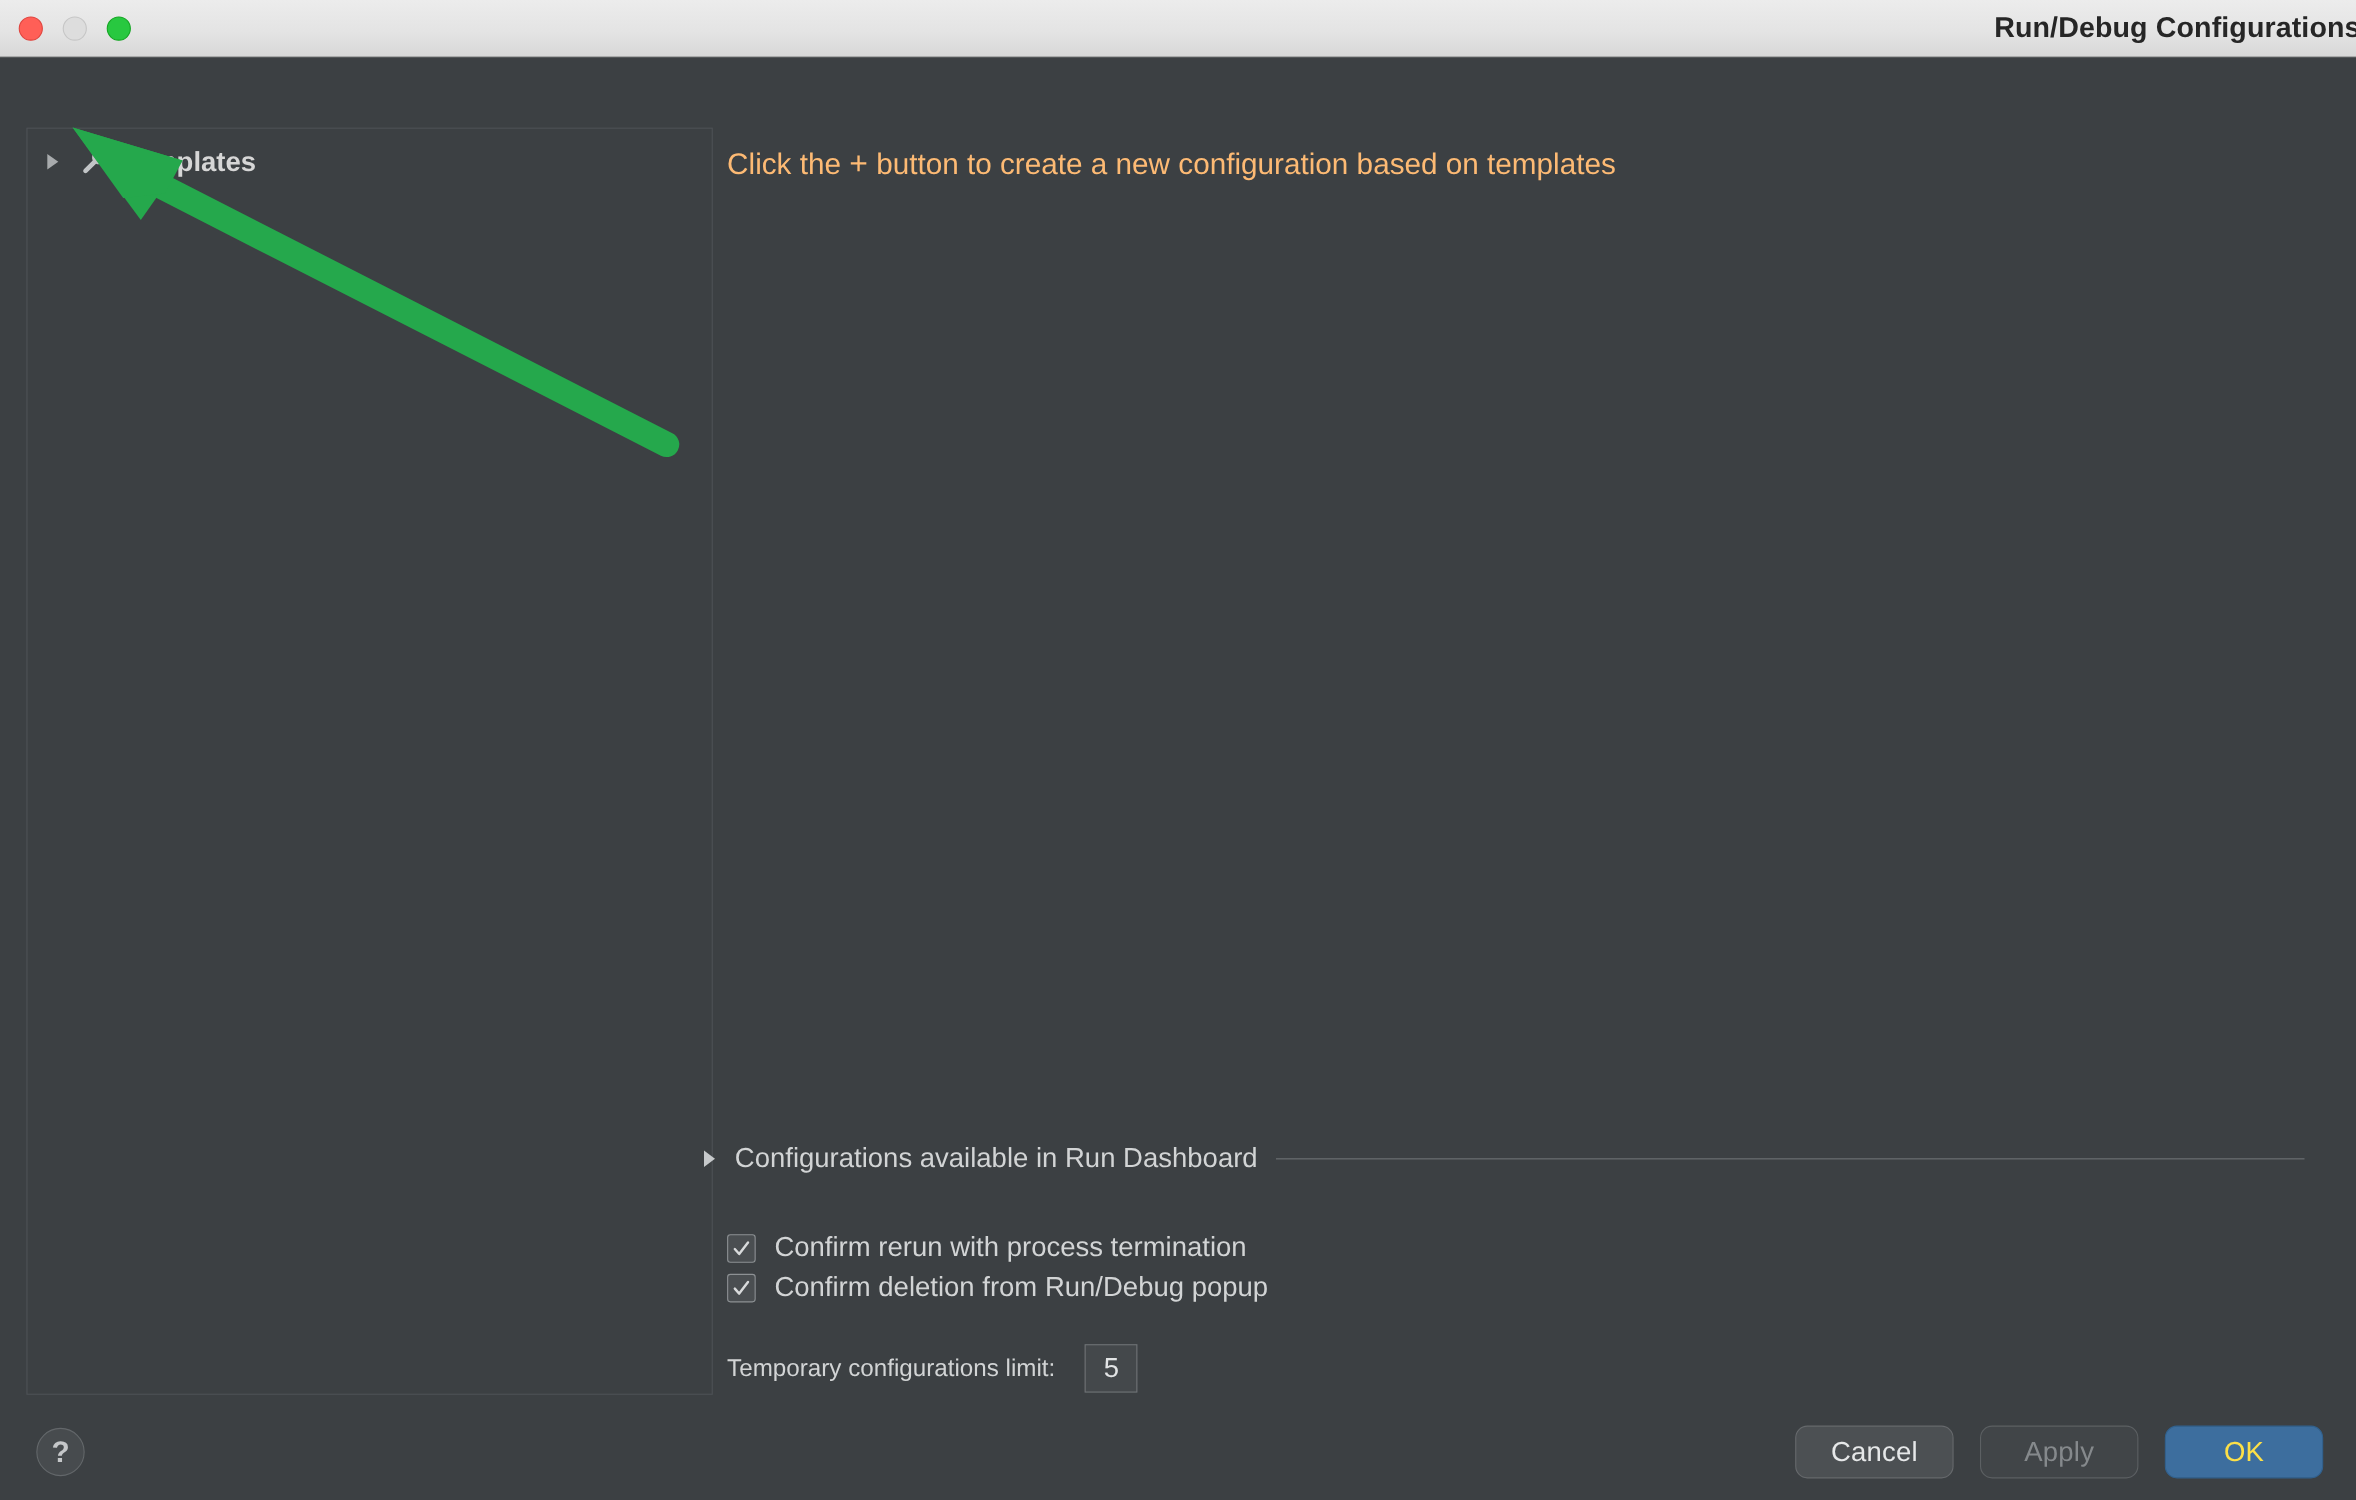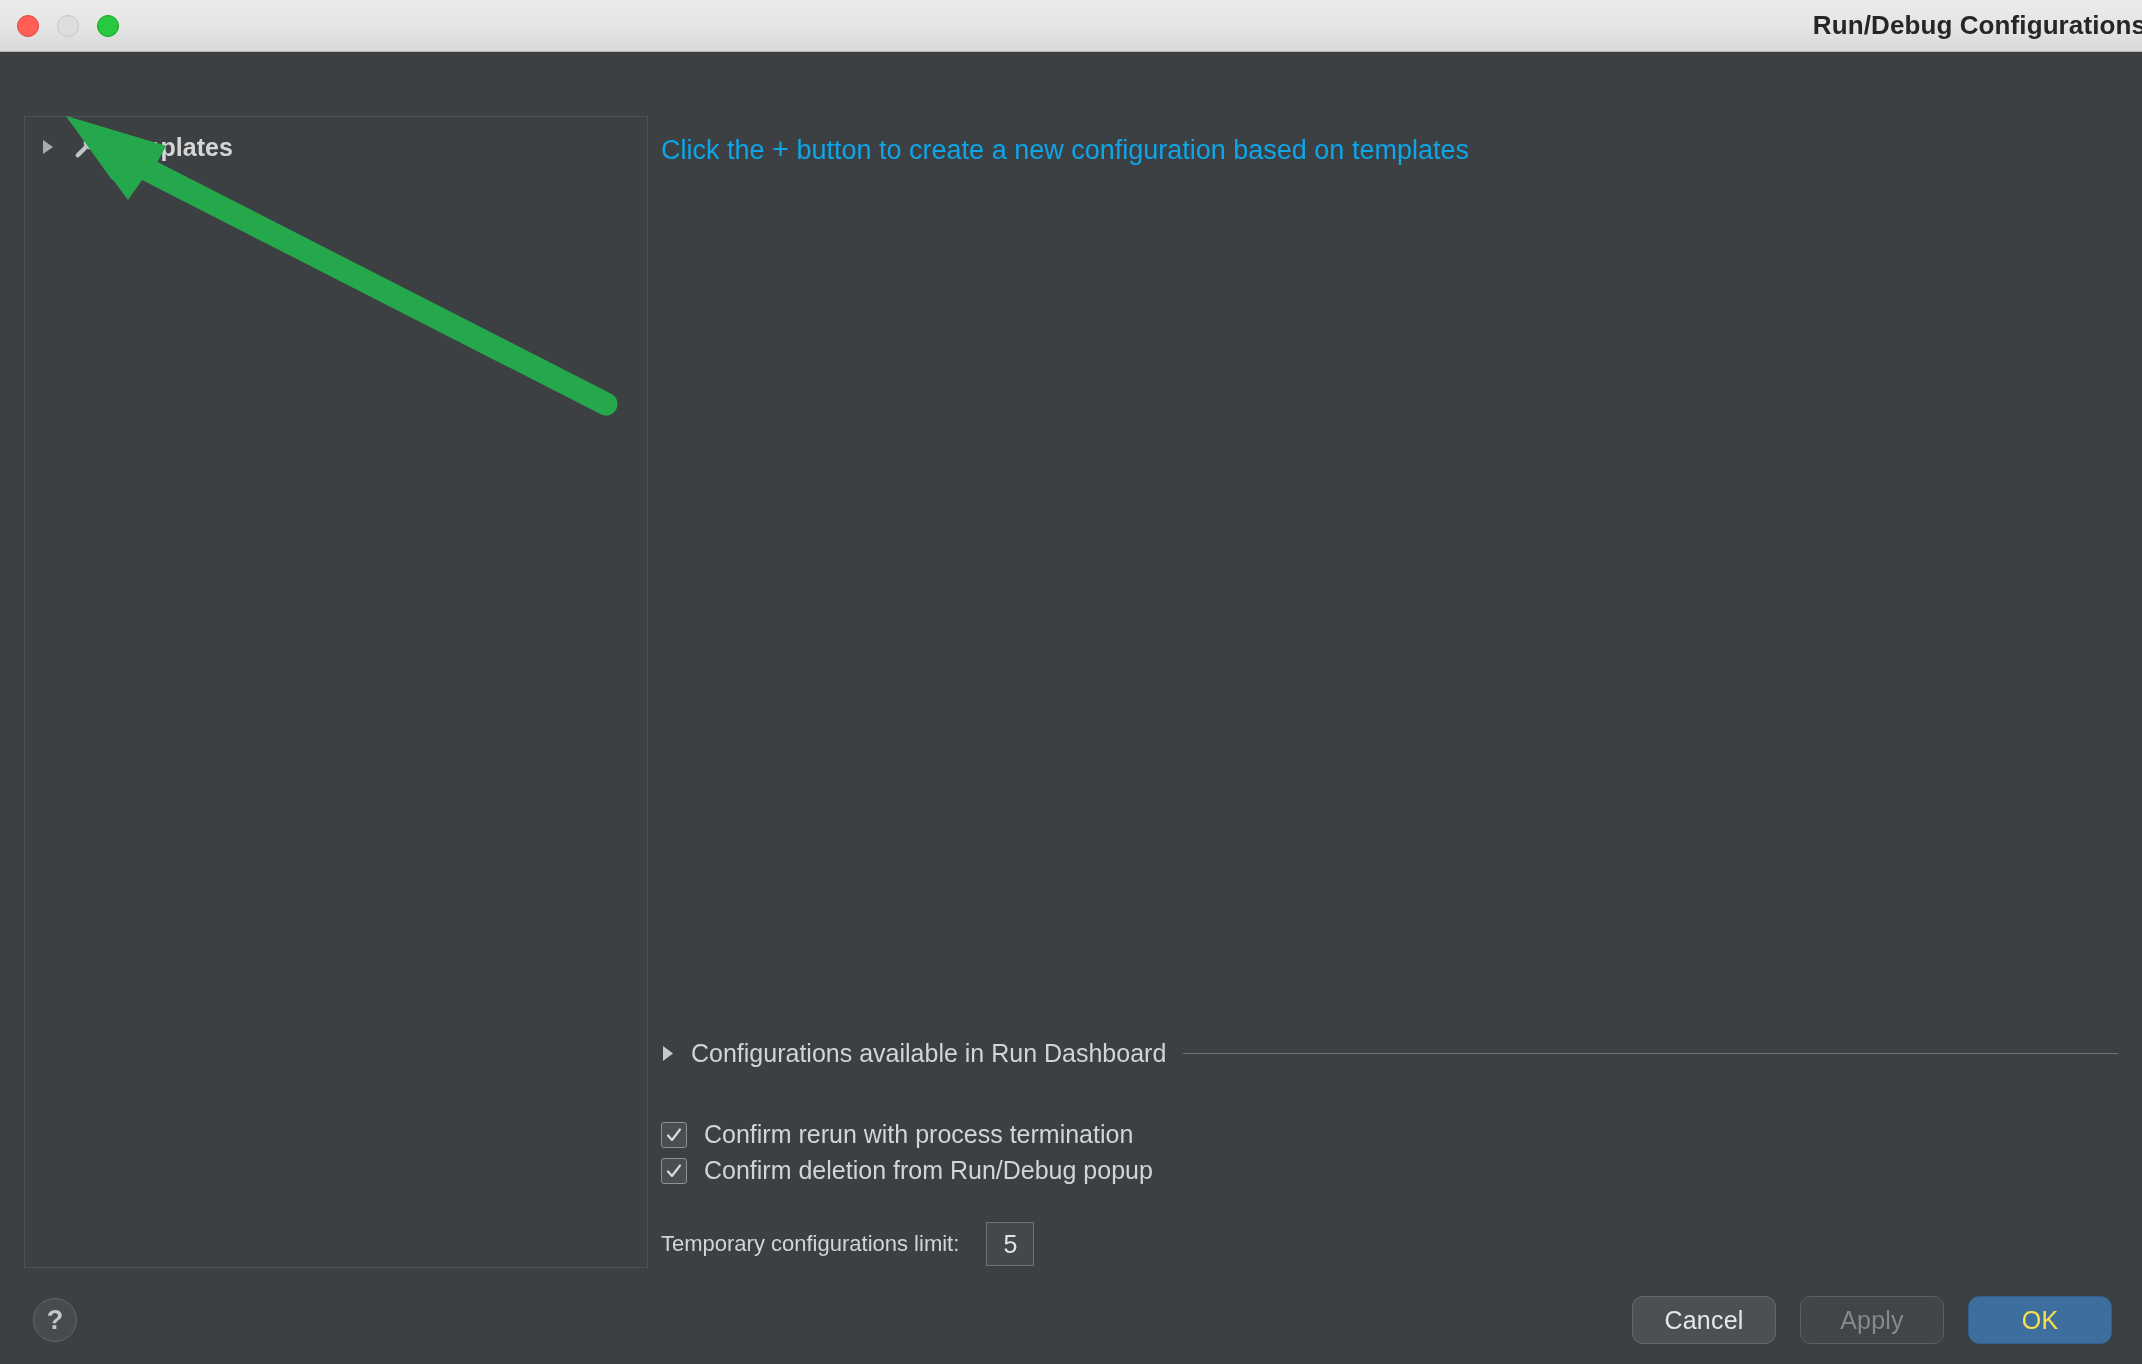--- a/index.html
+++ b/index.html
@@ -119,32 +119,32 @@
     font-weight: bold;
     white-space: nowrap;
   }
 
   
   #hint-text {
     position: absolute;
     left: 661px;
     top: 133px;
     font-size: 27px;
-    color: #0ea5e9;
+    color: #fdba74;
     white-space: nowrap;
   }
   #hint-text .plusglyph {
     font-size: 29px;
     font-weight: 500;
   }
 
   
   #dash-section {
     position: absolute;
-    left: 658px;
+    left: 635px;
     top: 1035px;
     width: 1460px;
     height: 36px;
     display: flex;
     align-items: center;
   }
   #dash-arrow {
     width: 20px;
     height: 20px;
     display: flex;

